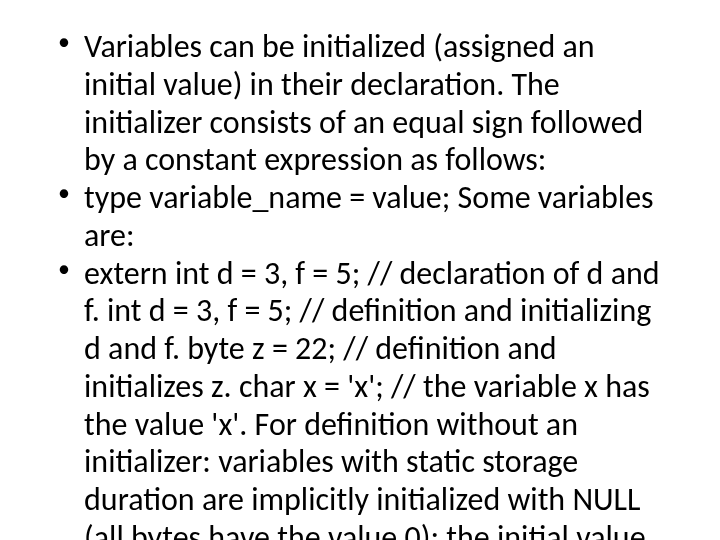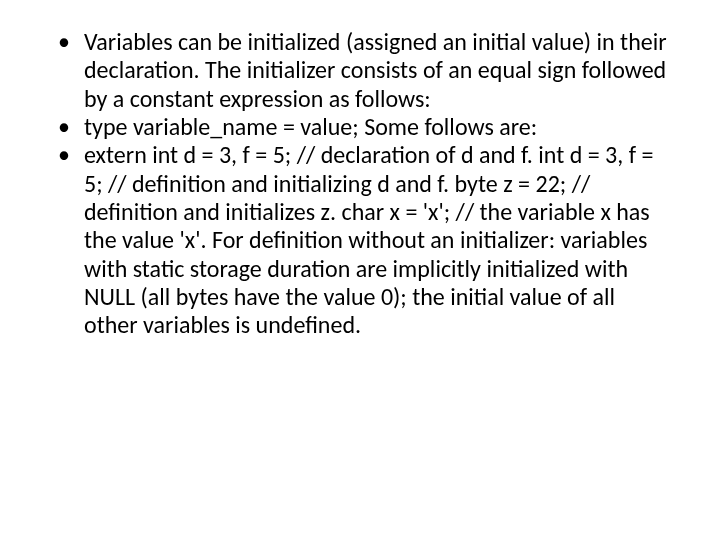--- a/index.html
+++ b/index.html
@@ -18,35 +18,35 @@
     padding: 28px 52px 28px 52px;
   }
   ul.bullets {
     margin: 0;
     padding: 0;
     list-style: none;
   }
   ul.bullets > li {
     position: relative;
     padding-left: 32px;
-    font-size: 24px;
+    font-size: 32px;
     line-height: 1.18;
     margin: 0;
   }
   ul.bullets > li::before {
     content: "•";
     position: absolute;
     left: 6px;
     top: 0;
     font-size: 24px;
     line-height: 1.18;
   }
 </style>
 </head>
 <body>
 
 <div class="slide">
   <ul class="bullets">
     <li>Variables can be initialized (assigned an initial value) in their declaration. The initializer consists of an equal sign followed by a constant expression as follows:</li>
-    <li>type variable_name = value; Some follows are:</li>
+    <li>type variable_name = value; Some variables are:</li>
     <li>extern int d = 3, f = 5; // declaration of d and f. int d = 3, f = 5; // definition and initializing d and f. byte z = 22; // definition and initializes z. char x = 'x'; // the variable x has the value 'x'. For definition without an initializer: variables with static storage duration are implicitly initialized with NULL (all bytes have the value 0); the initial value of all other variables is undefined.</li>
   </ul>
 </div>
 
 </body></html>

